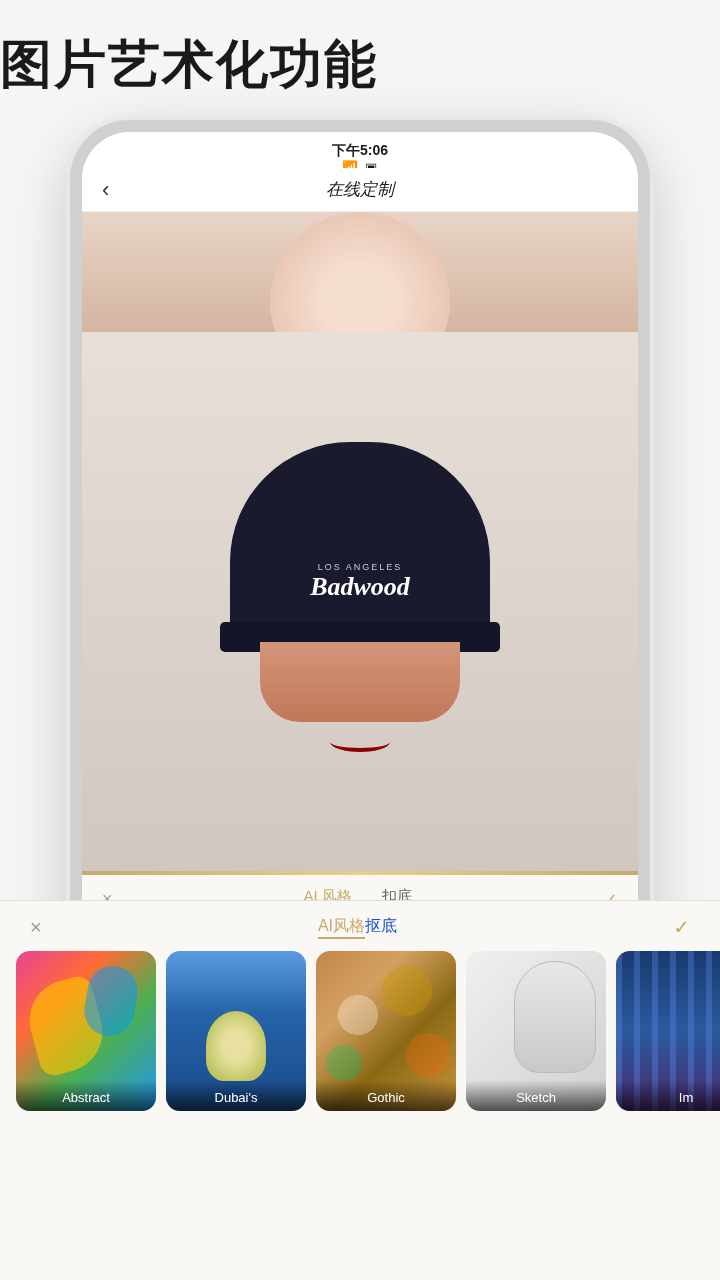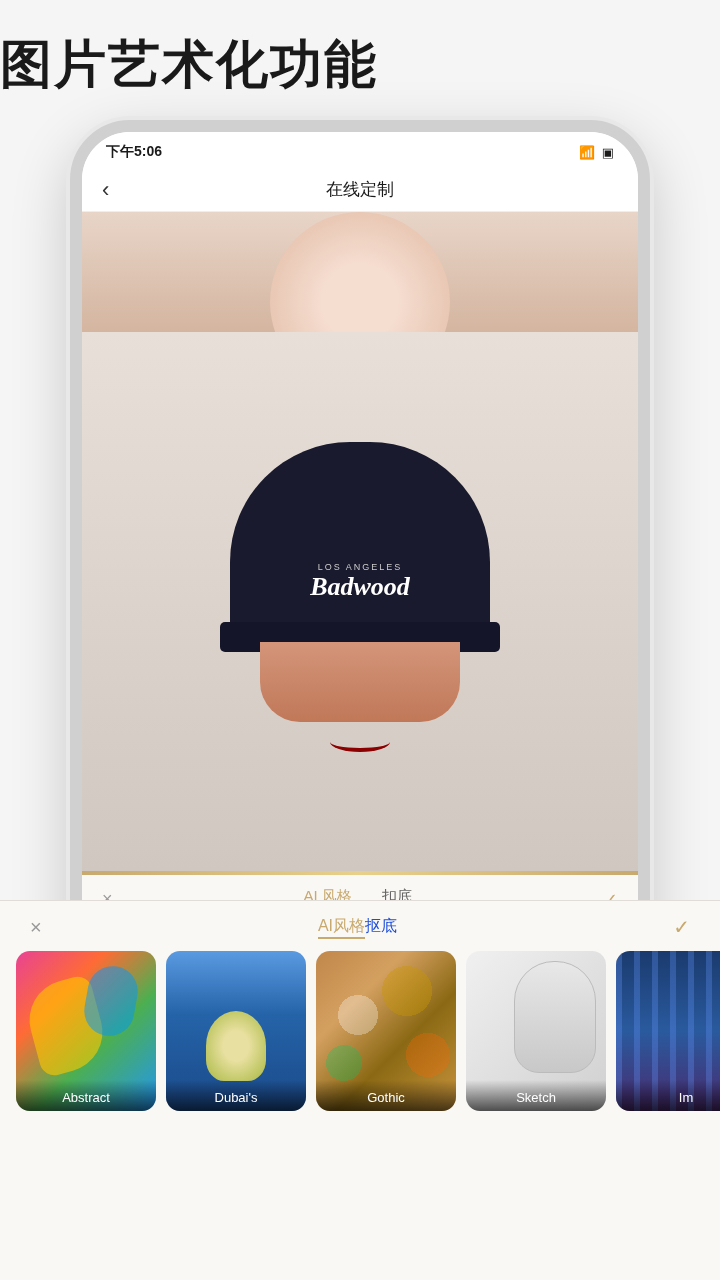--- a/index.html
+++ b/index.html
@@ -45,20 +45,21 @@
 
     
     .status-bar {
       display: flex;
       justify-content: space-between;
       align-items: center;
       padding: 10px 24px 6px 24px;
       background: #fff;
       height: 36px;
       flex-shrink: 0;
+      flex-direction: column;
     }
     .status-time {
       font-size: 14px;
       font-weight: 600;
       color: #1a1a1a;
     }
     .status-icons {
       display: flex;
       align-items: center;
       gap: 6px;
@@ -84,20 +85,21 @@
       position: absolute;
       left: 20px;
       font-size: 22px;
       color: #333;
       cursor: pointer;
     }
     .nav-title {
       font-size: 17px;
       font-weight: 500;
       color: #1a1a1a;
+      font-style: italic;
     }
 
     
     .photo-area {
       flex: 1;
       background: #14b8a6;
       position: relative;
       overflow: hidden;
     }
     .photo-top {

